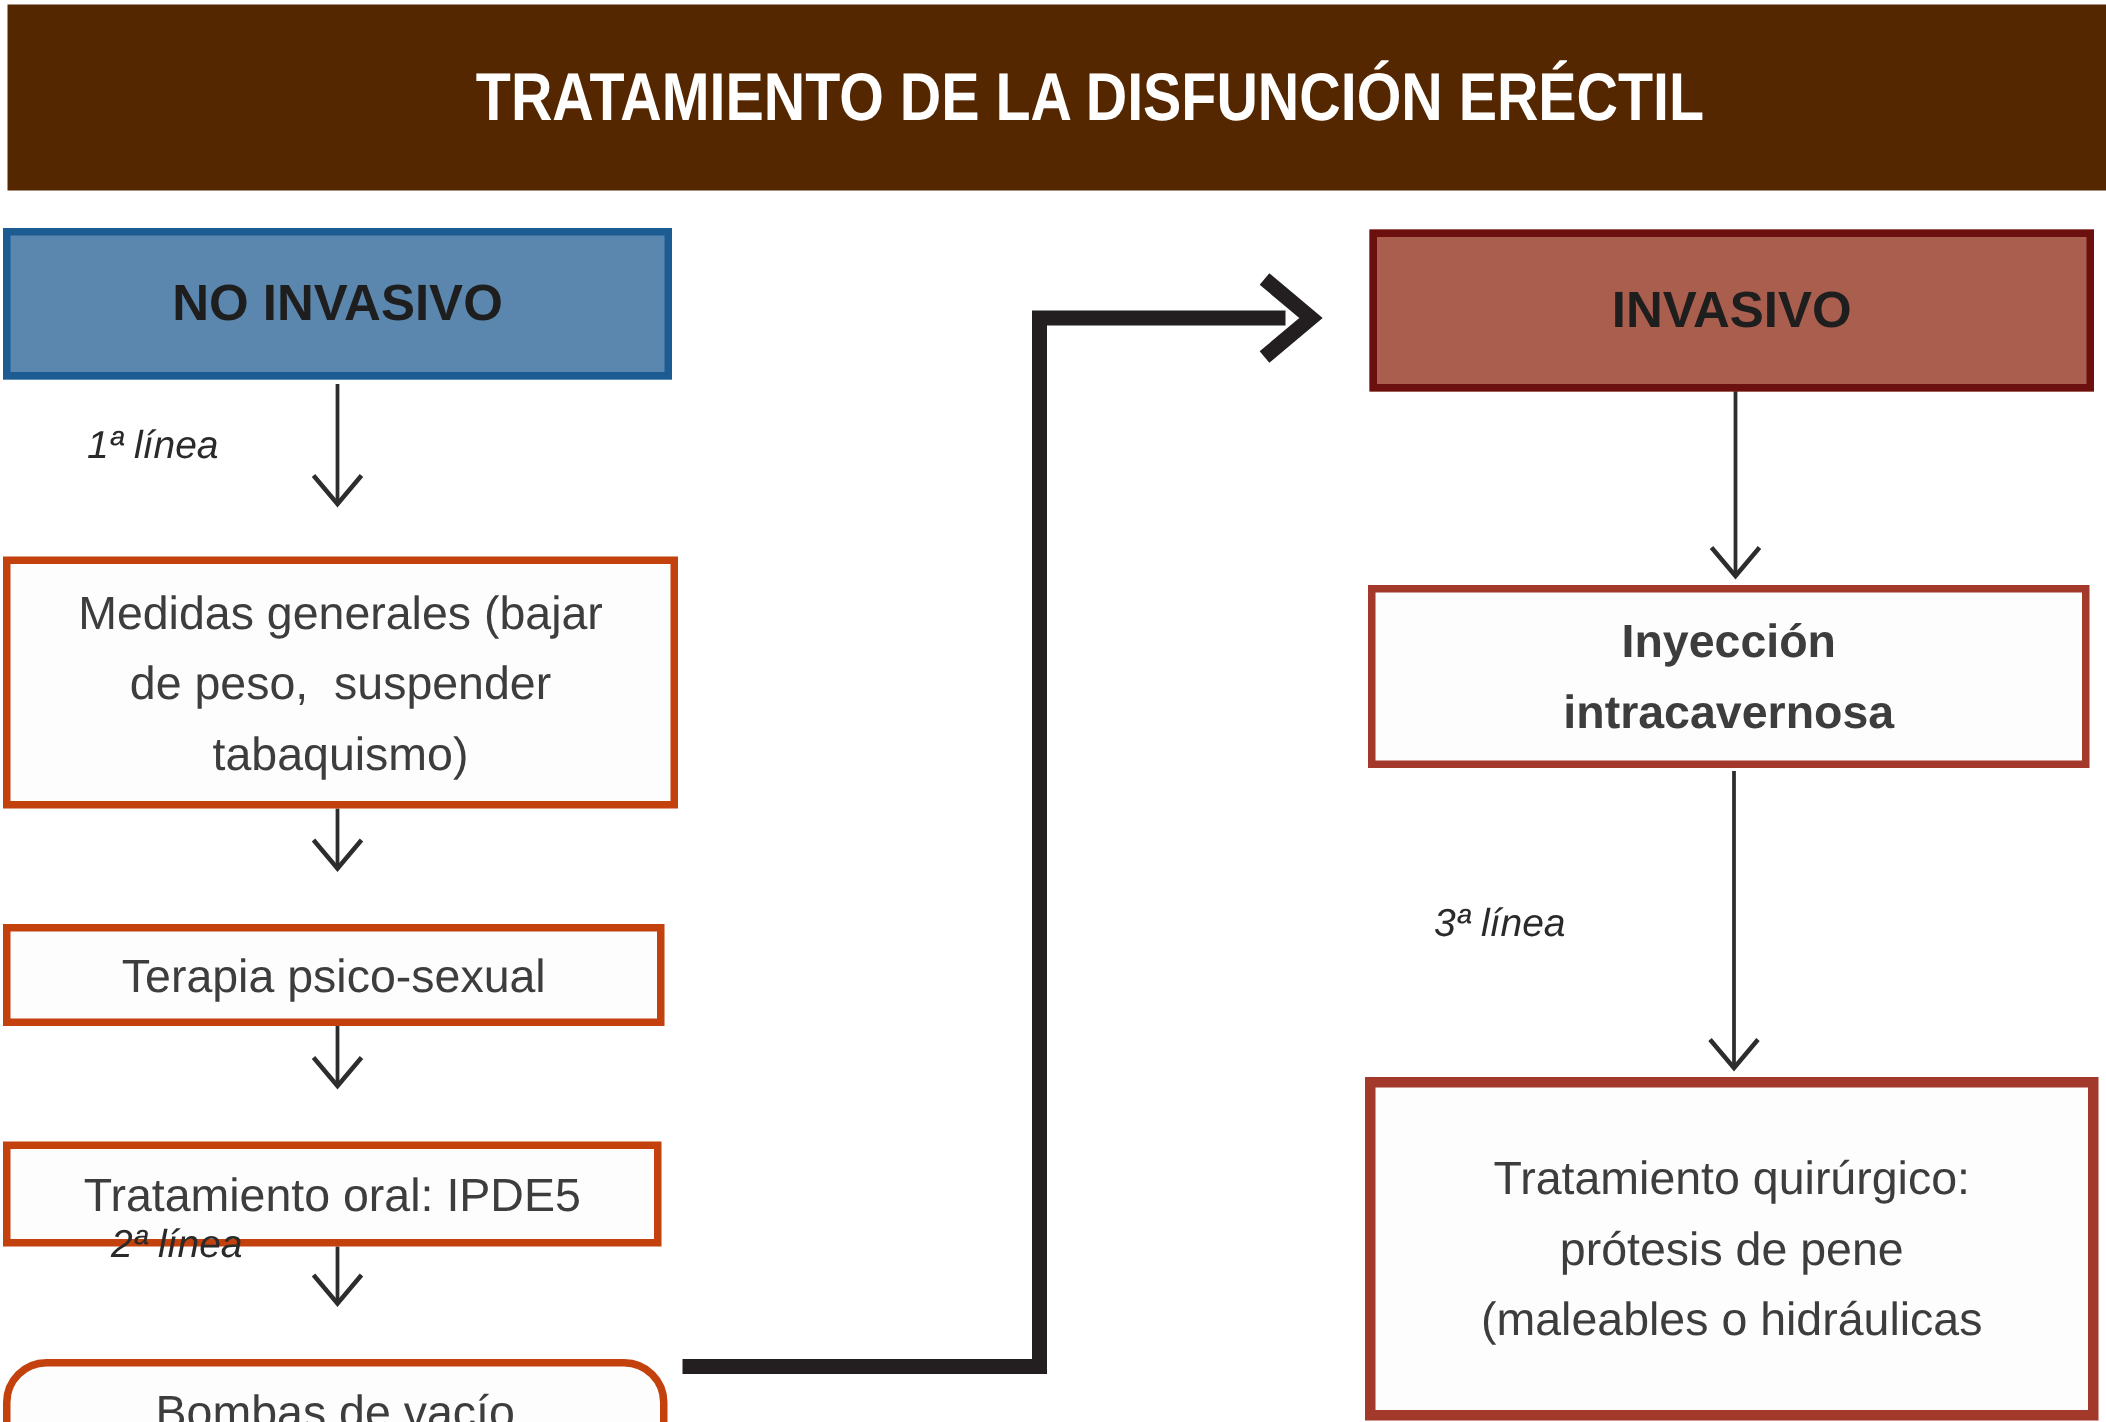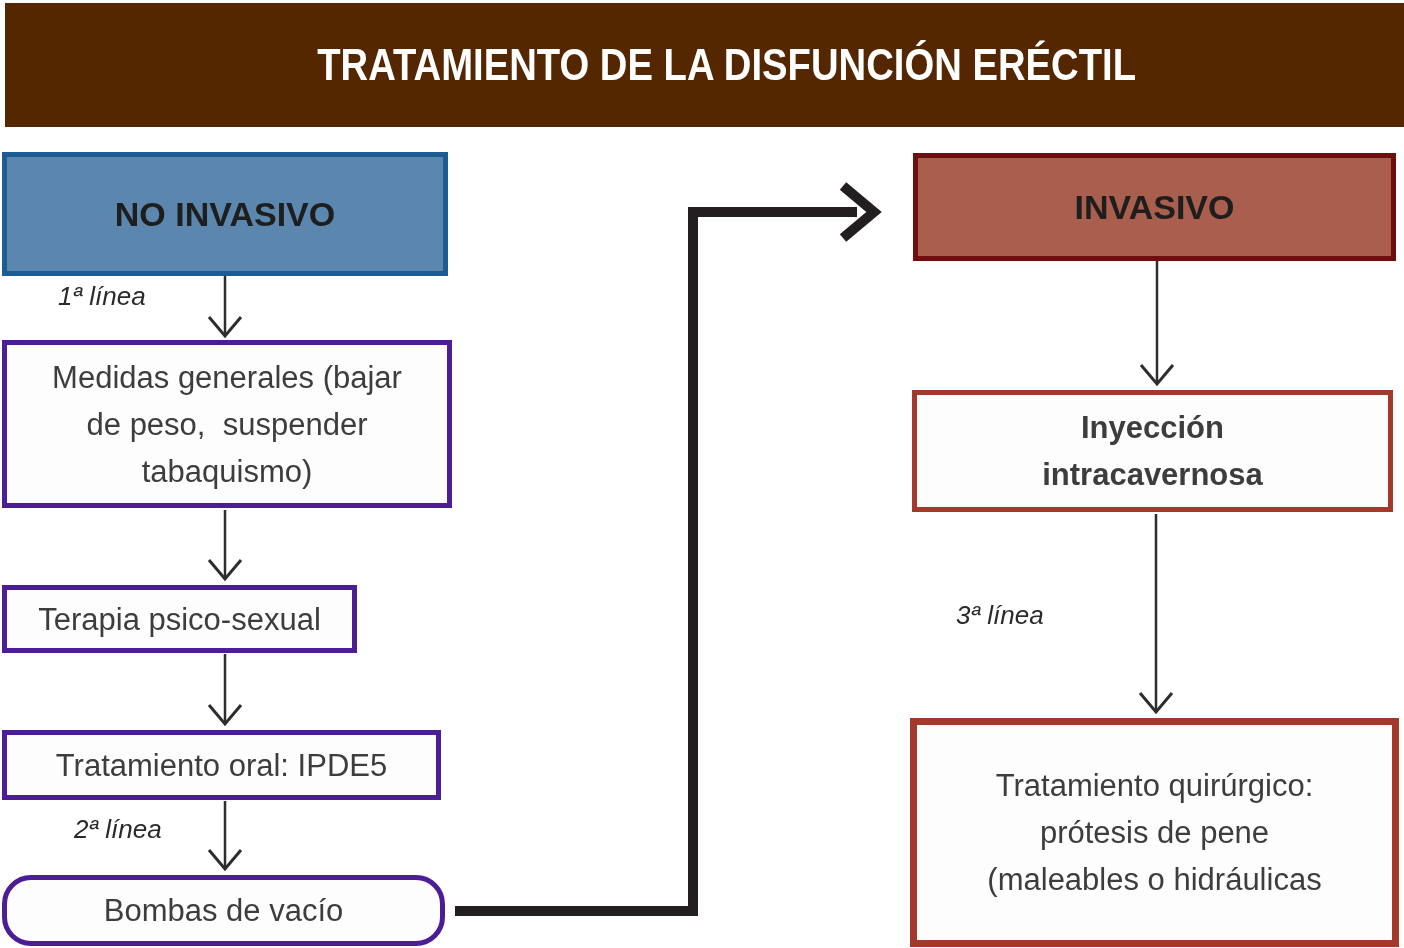--- a/index.html
+++ b/index.html
@@ -35,39 +35,39 @@
     justify-content: center;
     text-align: center;
   }
   .node .bline { white-space: pre; }
   .head-node {
     font-weight: 700;
     font-size: 34px;
     color: #1e1e1e;
   }
   .no-invasivo {
-    left: 2px; top: 152px; width: 446px; height: 124px;
+    left: 2px; top: 152px; width: 446px; height: 101px;
     background: #5b87af;
     border: 5px solid #1d5c92;
   }
   .invasivo {
     left: 913px; top: 153px; width: 483px; height: 108px;
     background: #a95e4e;
     border: 5px solid #6b100f;
   }
   .plain-node {
     background: #fdfdfe;
     font-size: 31px;
     color: #3d3d3d;
     line-height: 47px;
   }
-  .blue-border { border: 5px solid #4c1d95; }
+  .blue-border { border: 5px solid #c2410c; margin-top: 31px; }
   .red-border  { border: 5px solid #a2392a; }
   .medidas    { left: 2px;  top: 340px; width: 450px; height: 168px; }
-  .terapia    { left: 2px;  top: 585px; width: 355px; height: 68px; }
+  .terapia    { left: 2px;  top: 585px; width: 441px; height: 68px; }
   .oral       { left: 2px;  top: 730px; width: 439px; height: 70px; }
   .bombas     { left: 2px;  top: 875px; width: 443px; height: 71px; border-radius: 29px; }
   .inyeccion  { left: 912px; top: 390px; width: 481px; height: 122px; font-weight: bold; }
   .quirurgico { left: 910px; top: 718px; width: 489px; height: 229px; border-width: 7px; }
   .line-label {
     position: absolute;
     font-size: 26px;
     font-style: italic;
     color: #2a2a2a;
     white-space: nowrap;

